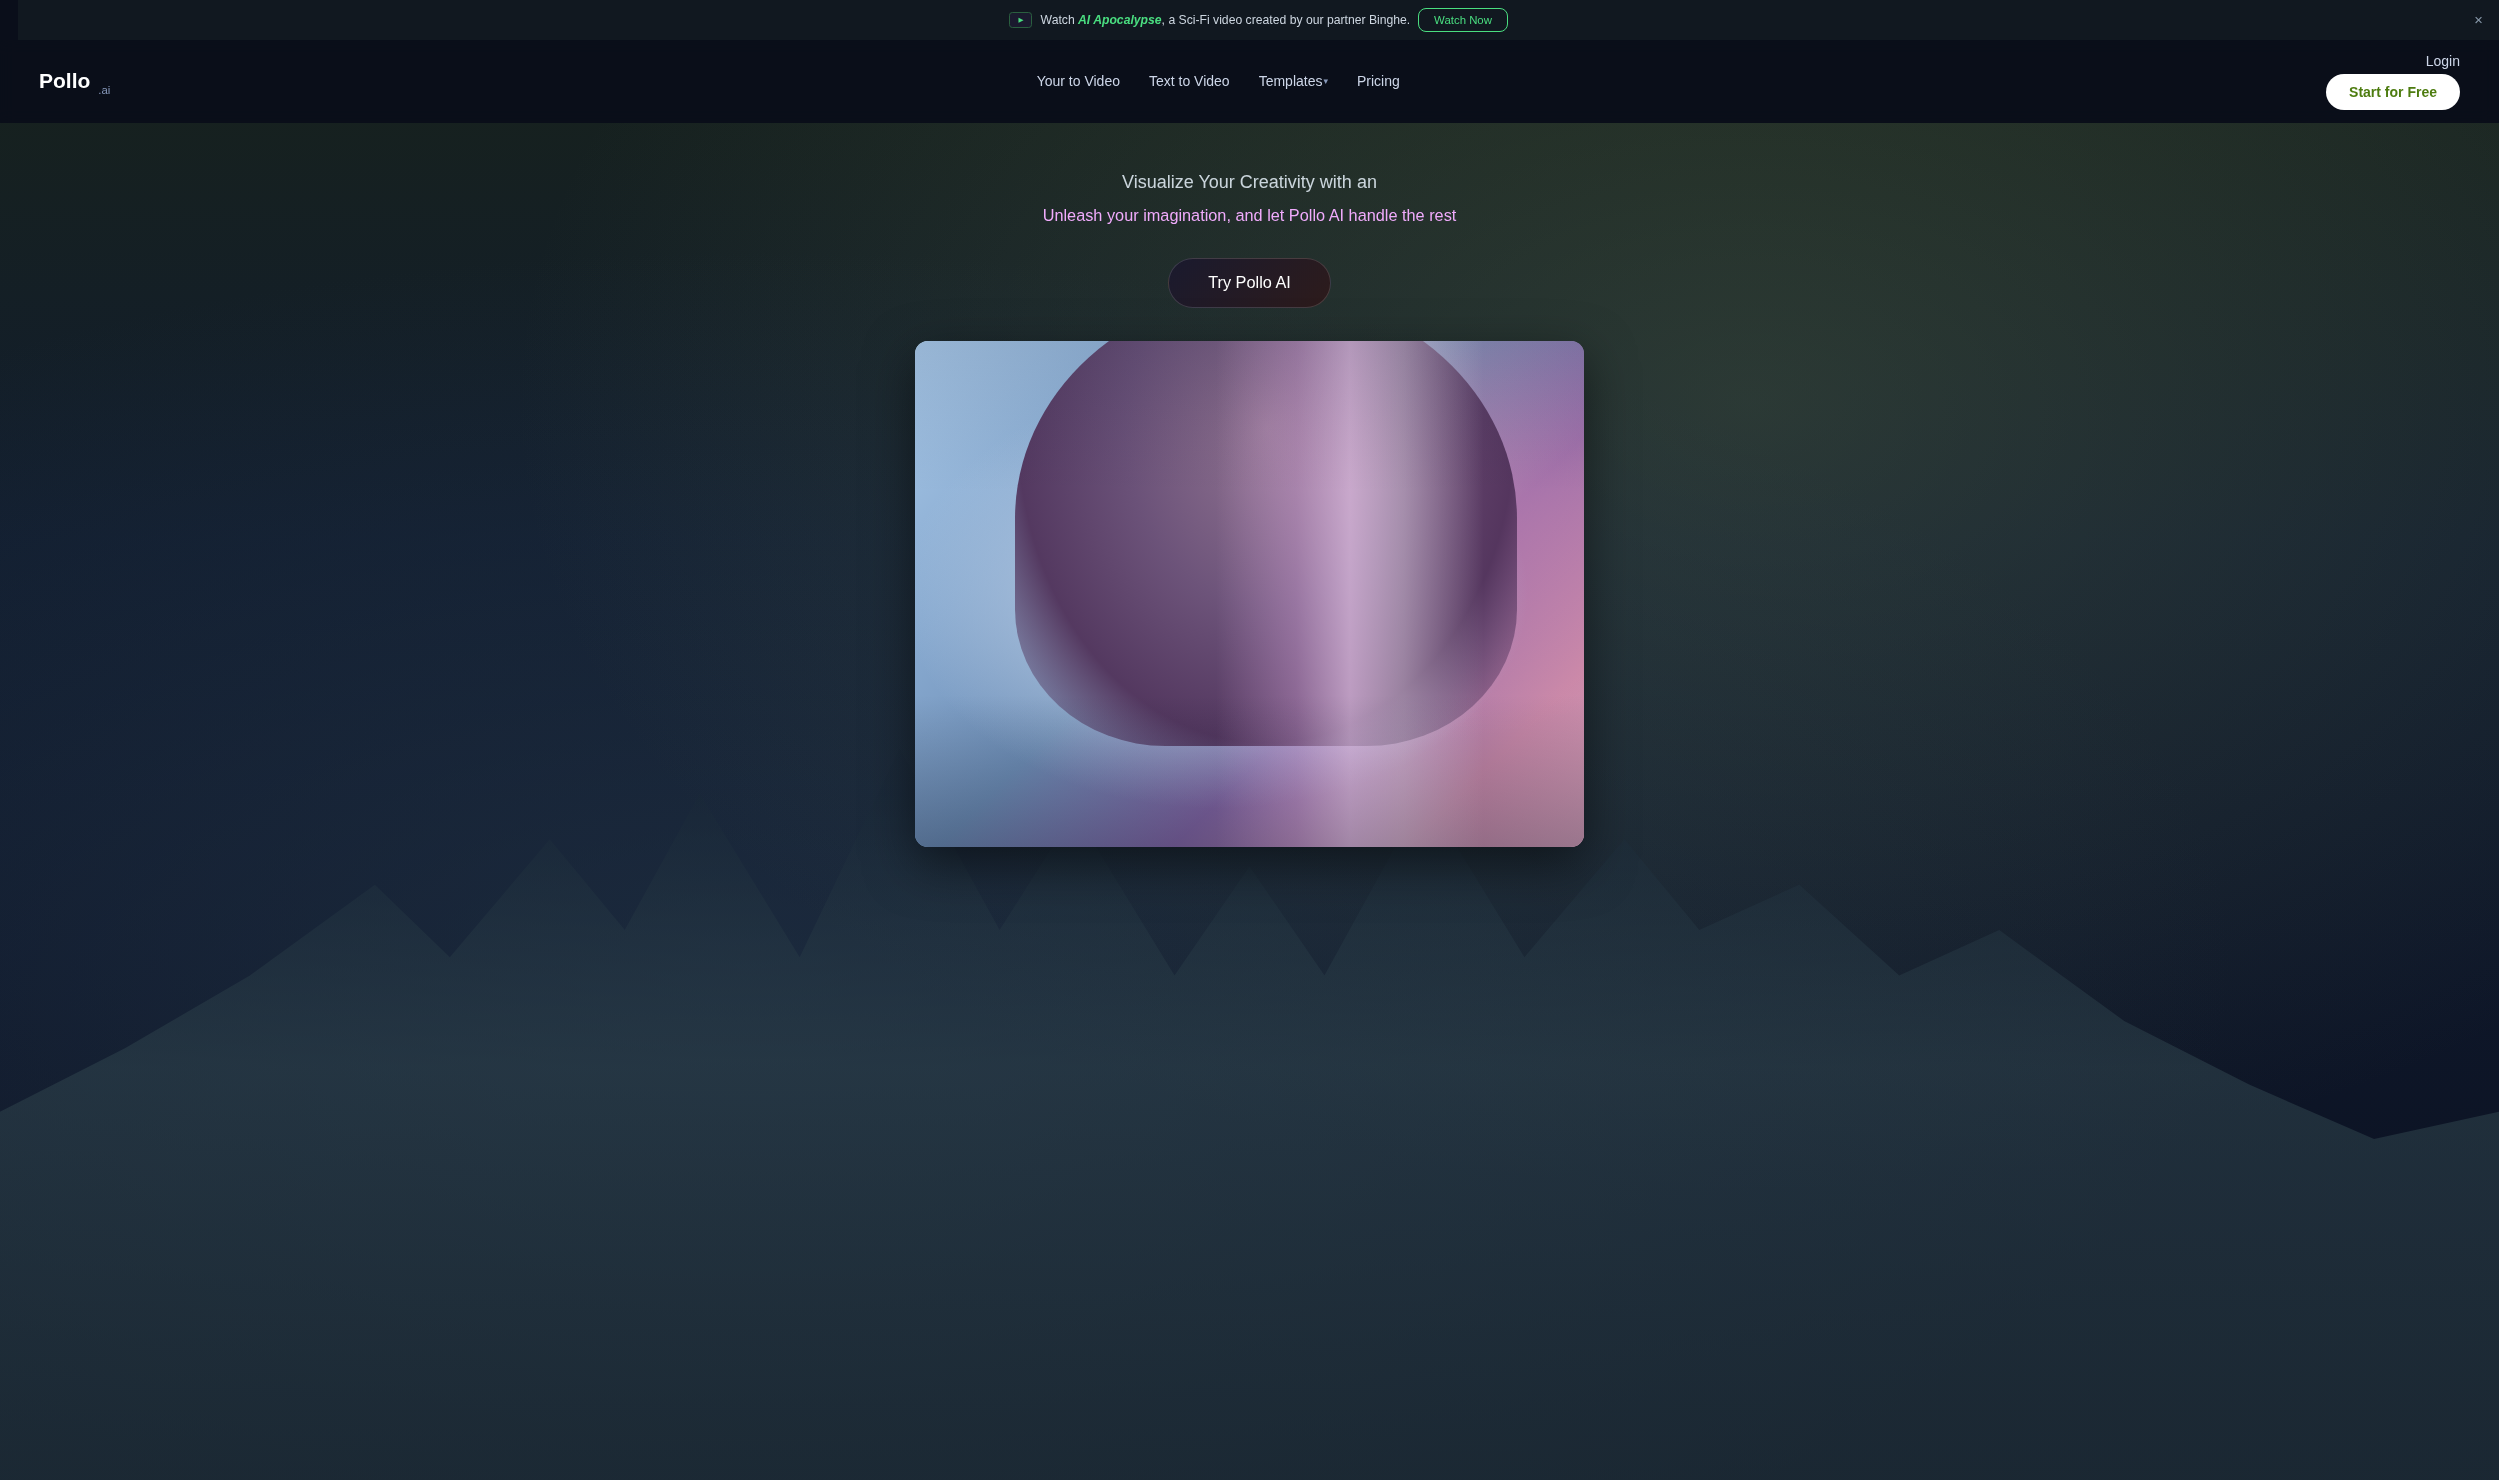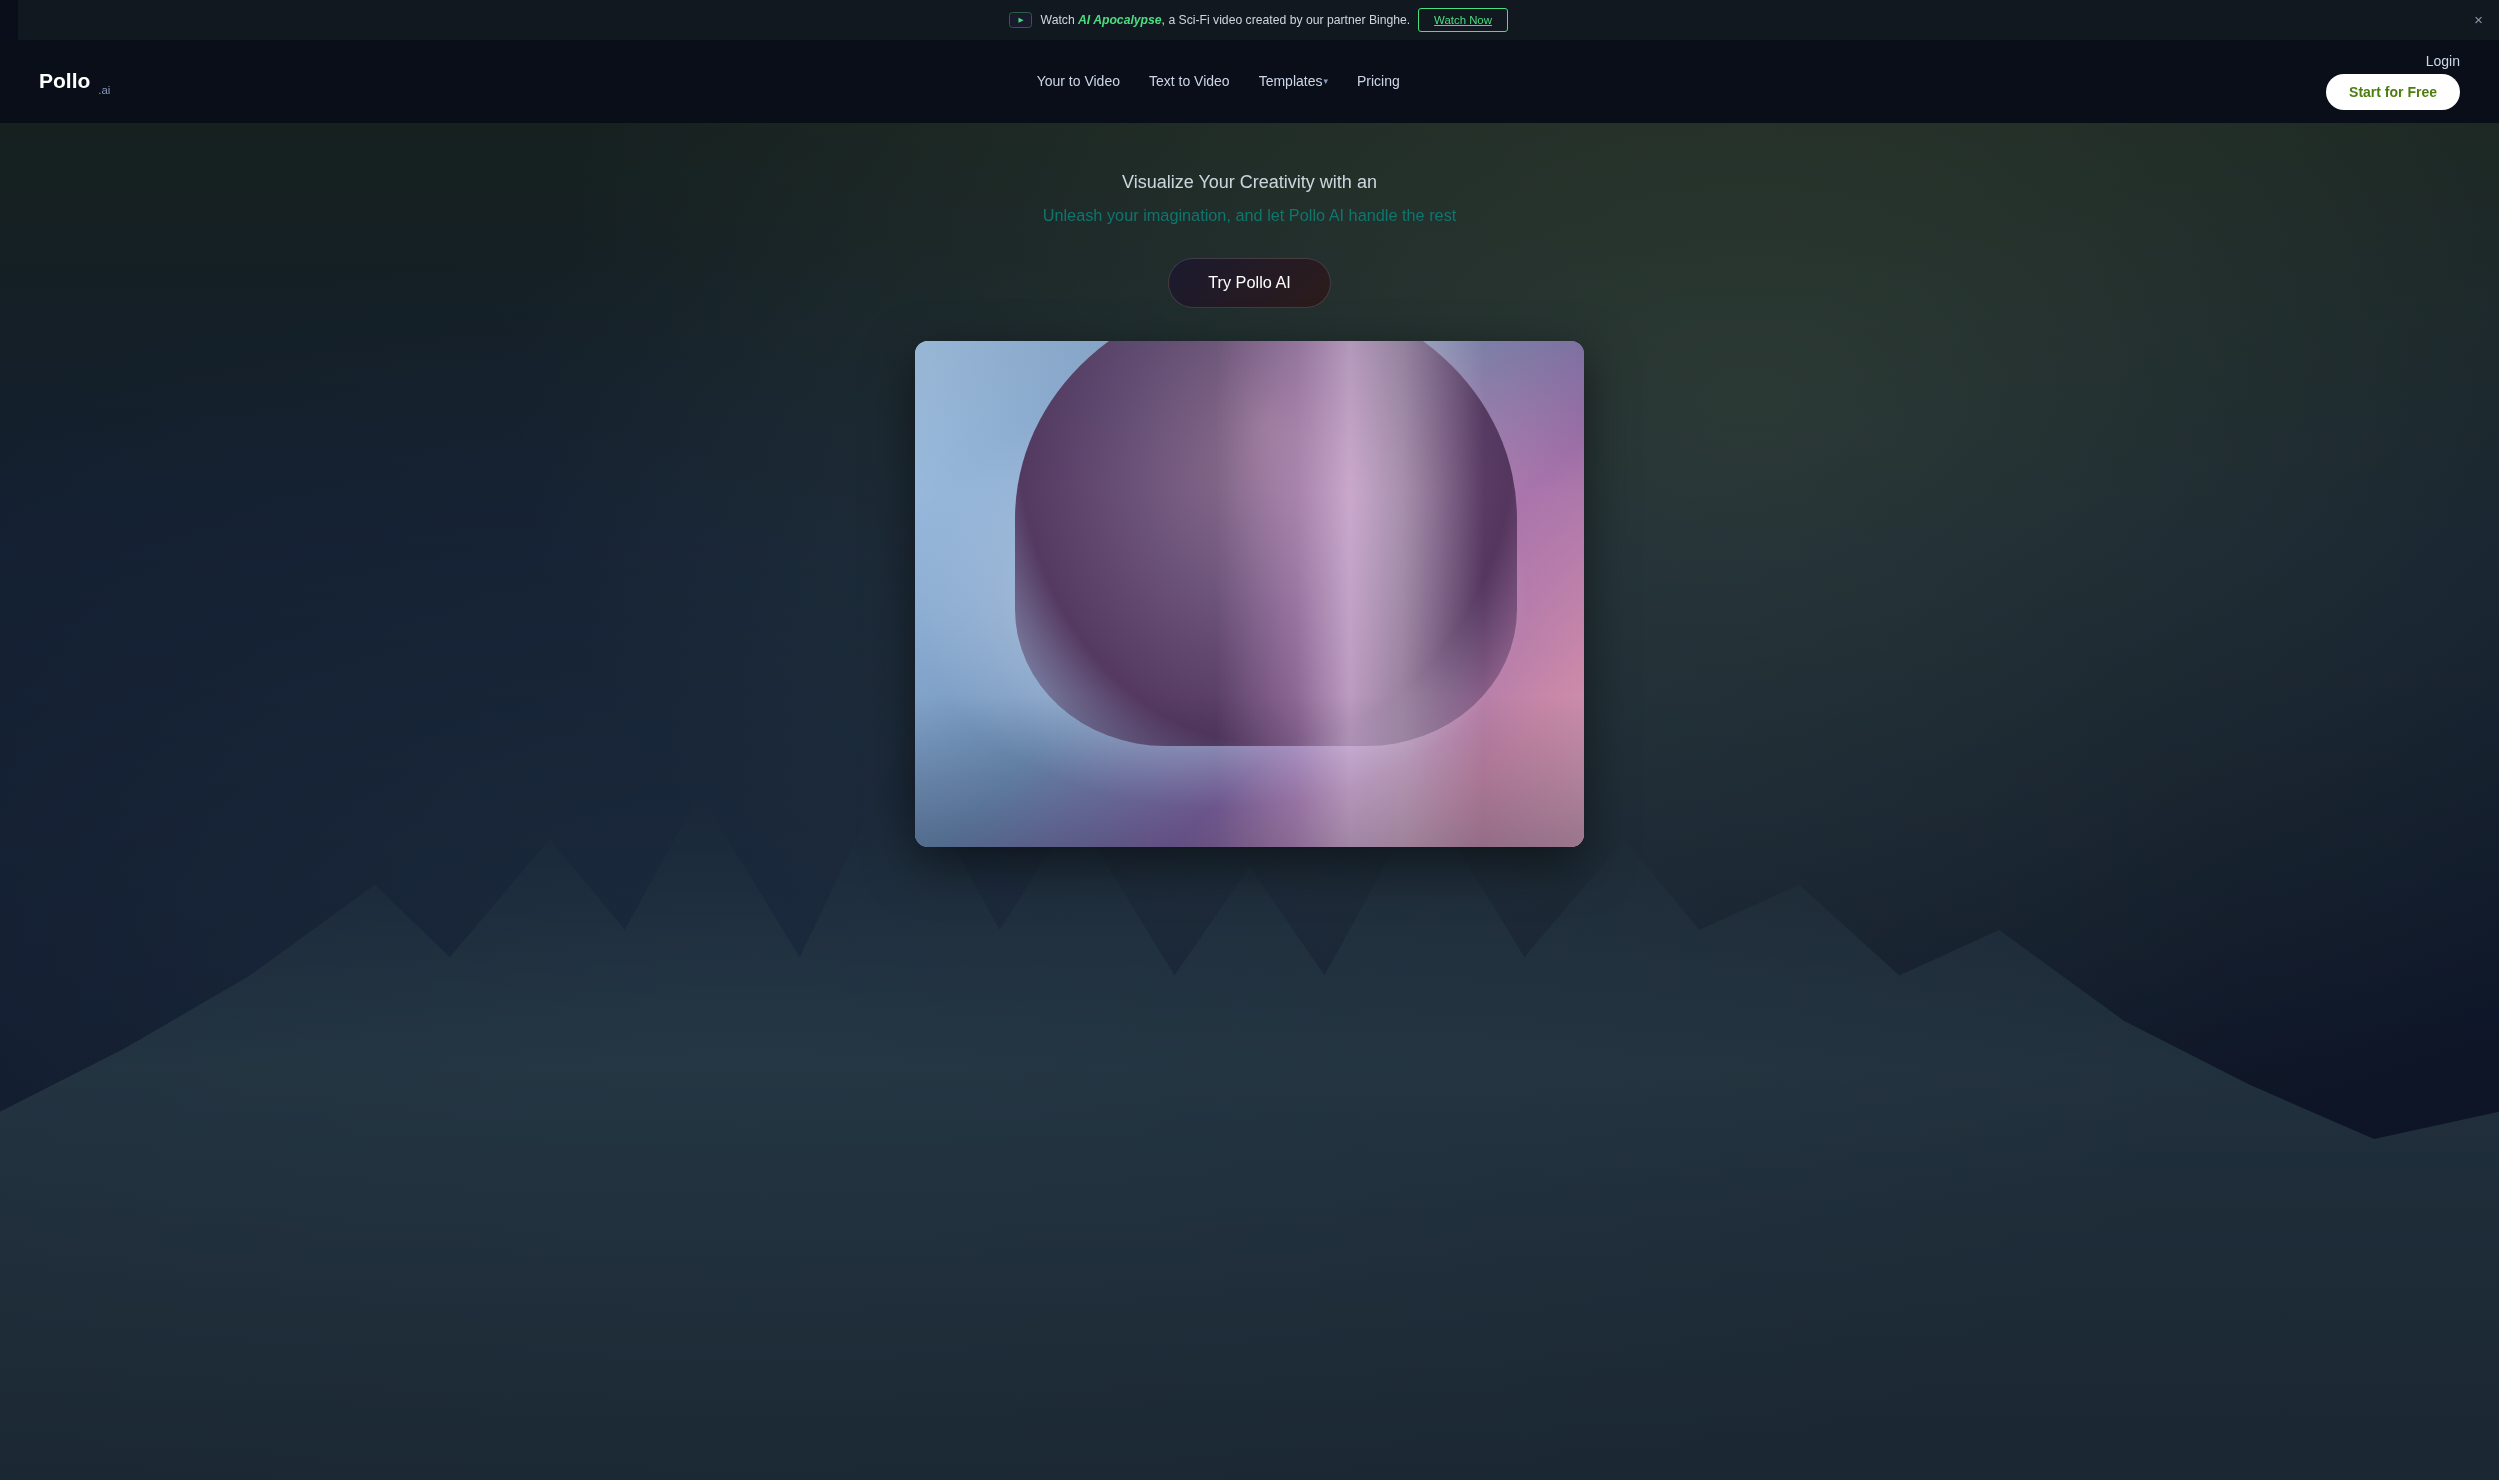--- a/index.html
+++ b/index.html
@@ -54,26 +54,25 @@
       color: #4ade80;
       font-style: italic;
       font-weight: 600;
     }
 
     .watch-now-btn {
       background: transparent;
       border: 1.2px solid #4ade80;
       color: #4ade80;
       padding: 4.9px 14.7px;
-      border-radius: 3px;
+      border-radius: 8px;
       font-size: 11.4px;
       cursor: pointer;
       font-weight: 500;
       transition: all 0.2s;
-      text-decoration: underline;
     }
 
     .close-btn {
       position: absolute;
       right: 16.3px;
       top: 50%;
       transform: translateY(-50%);
       background: none;
       border: none;
       color: #8899aa;
@@ -242,21 +241,21 @@
       font-size: 70px;
       font-weight: 800;
       color: white;
       line-height: 1.05;
       margin-bottom: 19.6px;
       letter-spacing: -0.8px;
     }
 
     .hero-description {
       font-size: 16.3px;
-      color: #0f766e;
+      color: #f0abfc;
       margin-bottom: 33px;
       font-weight: 400;
     }
 
     .try-pollo-btn {
       background: linear-gradient(135deg, #1a1a2e, #2d1b1b);
       color: white;
       border: 0.8px solid rgba(255,255,255,0.15);
       padding: 14.7px 39px;
       border-radius: 33px;

